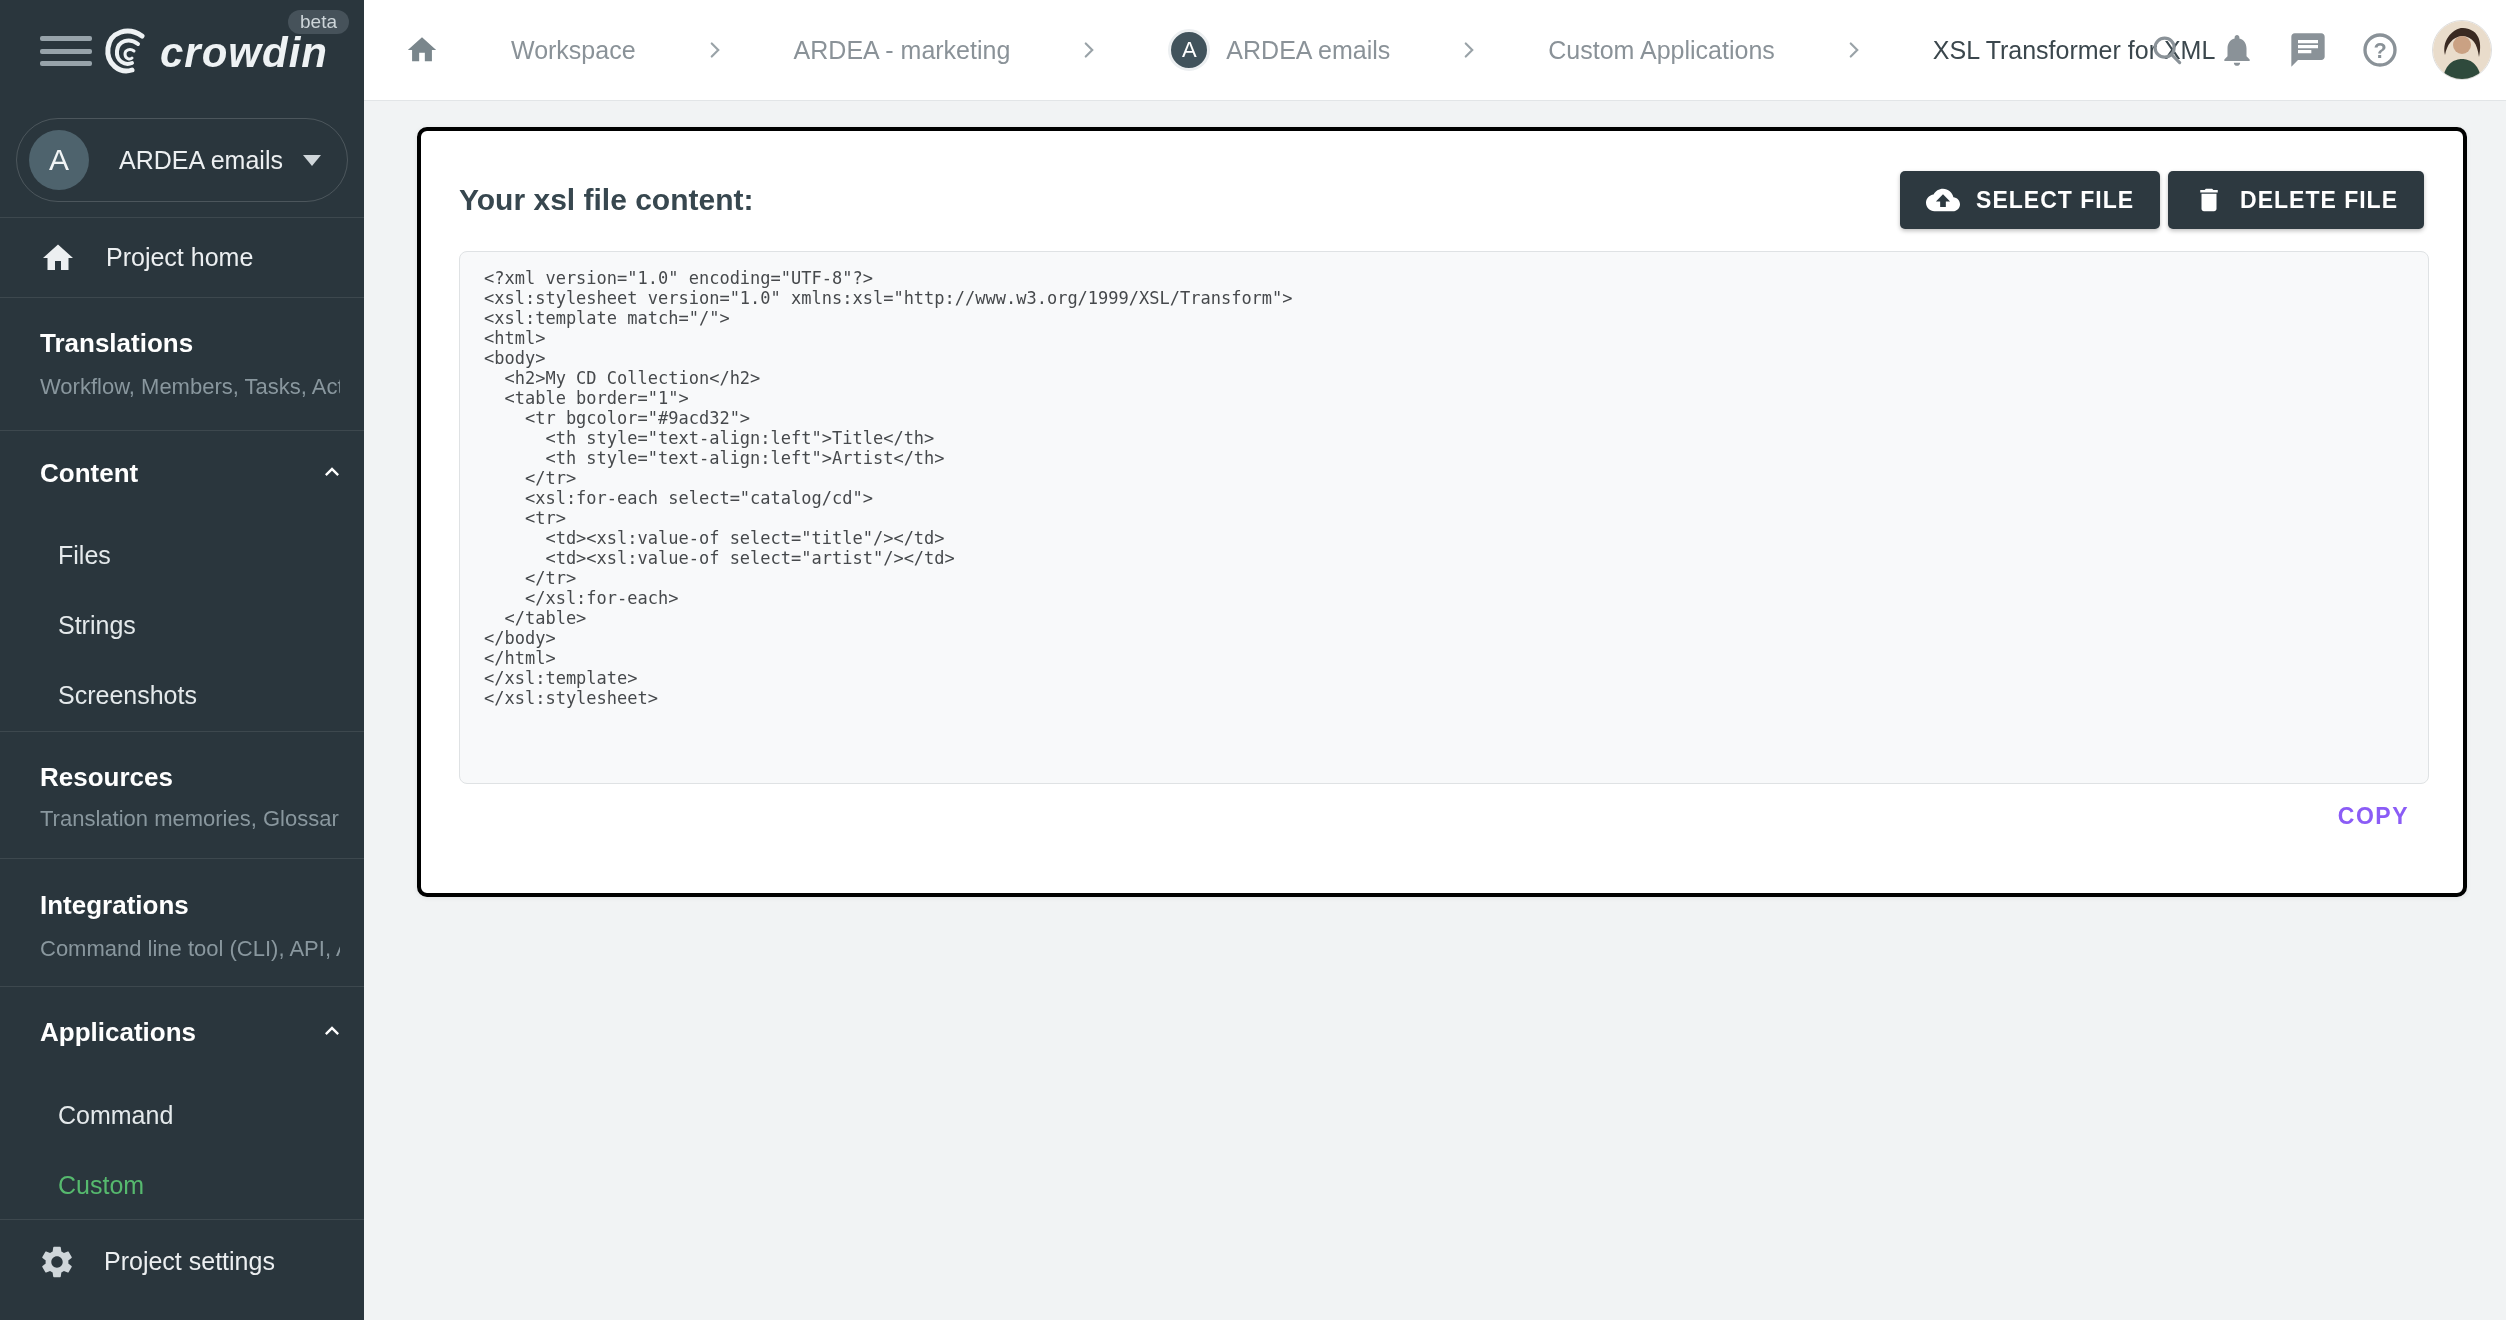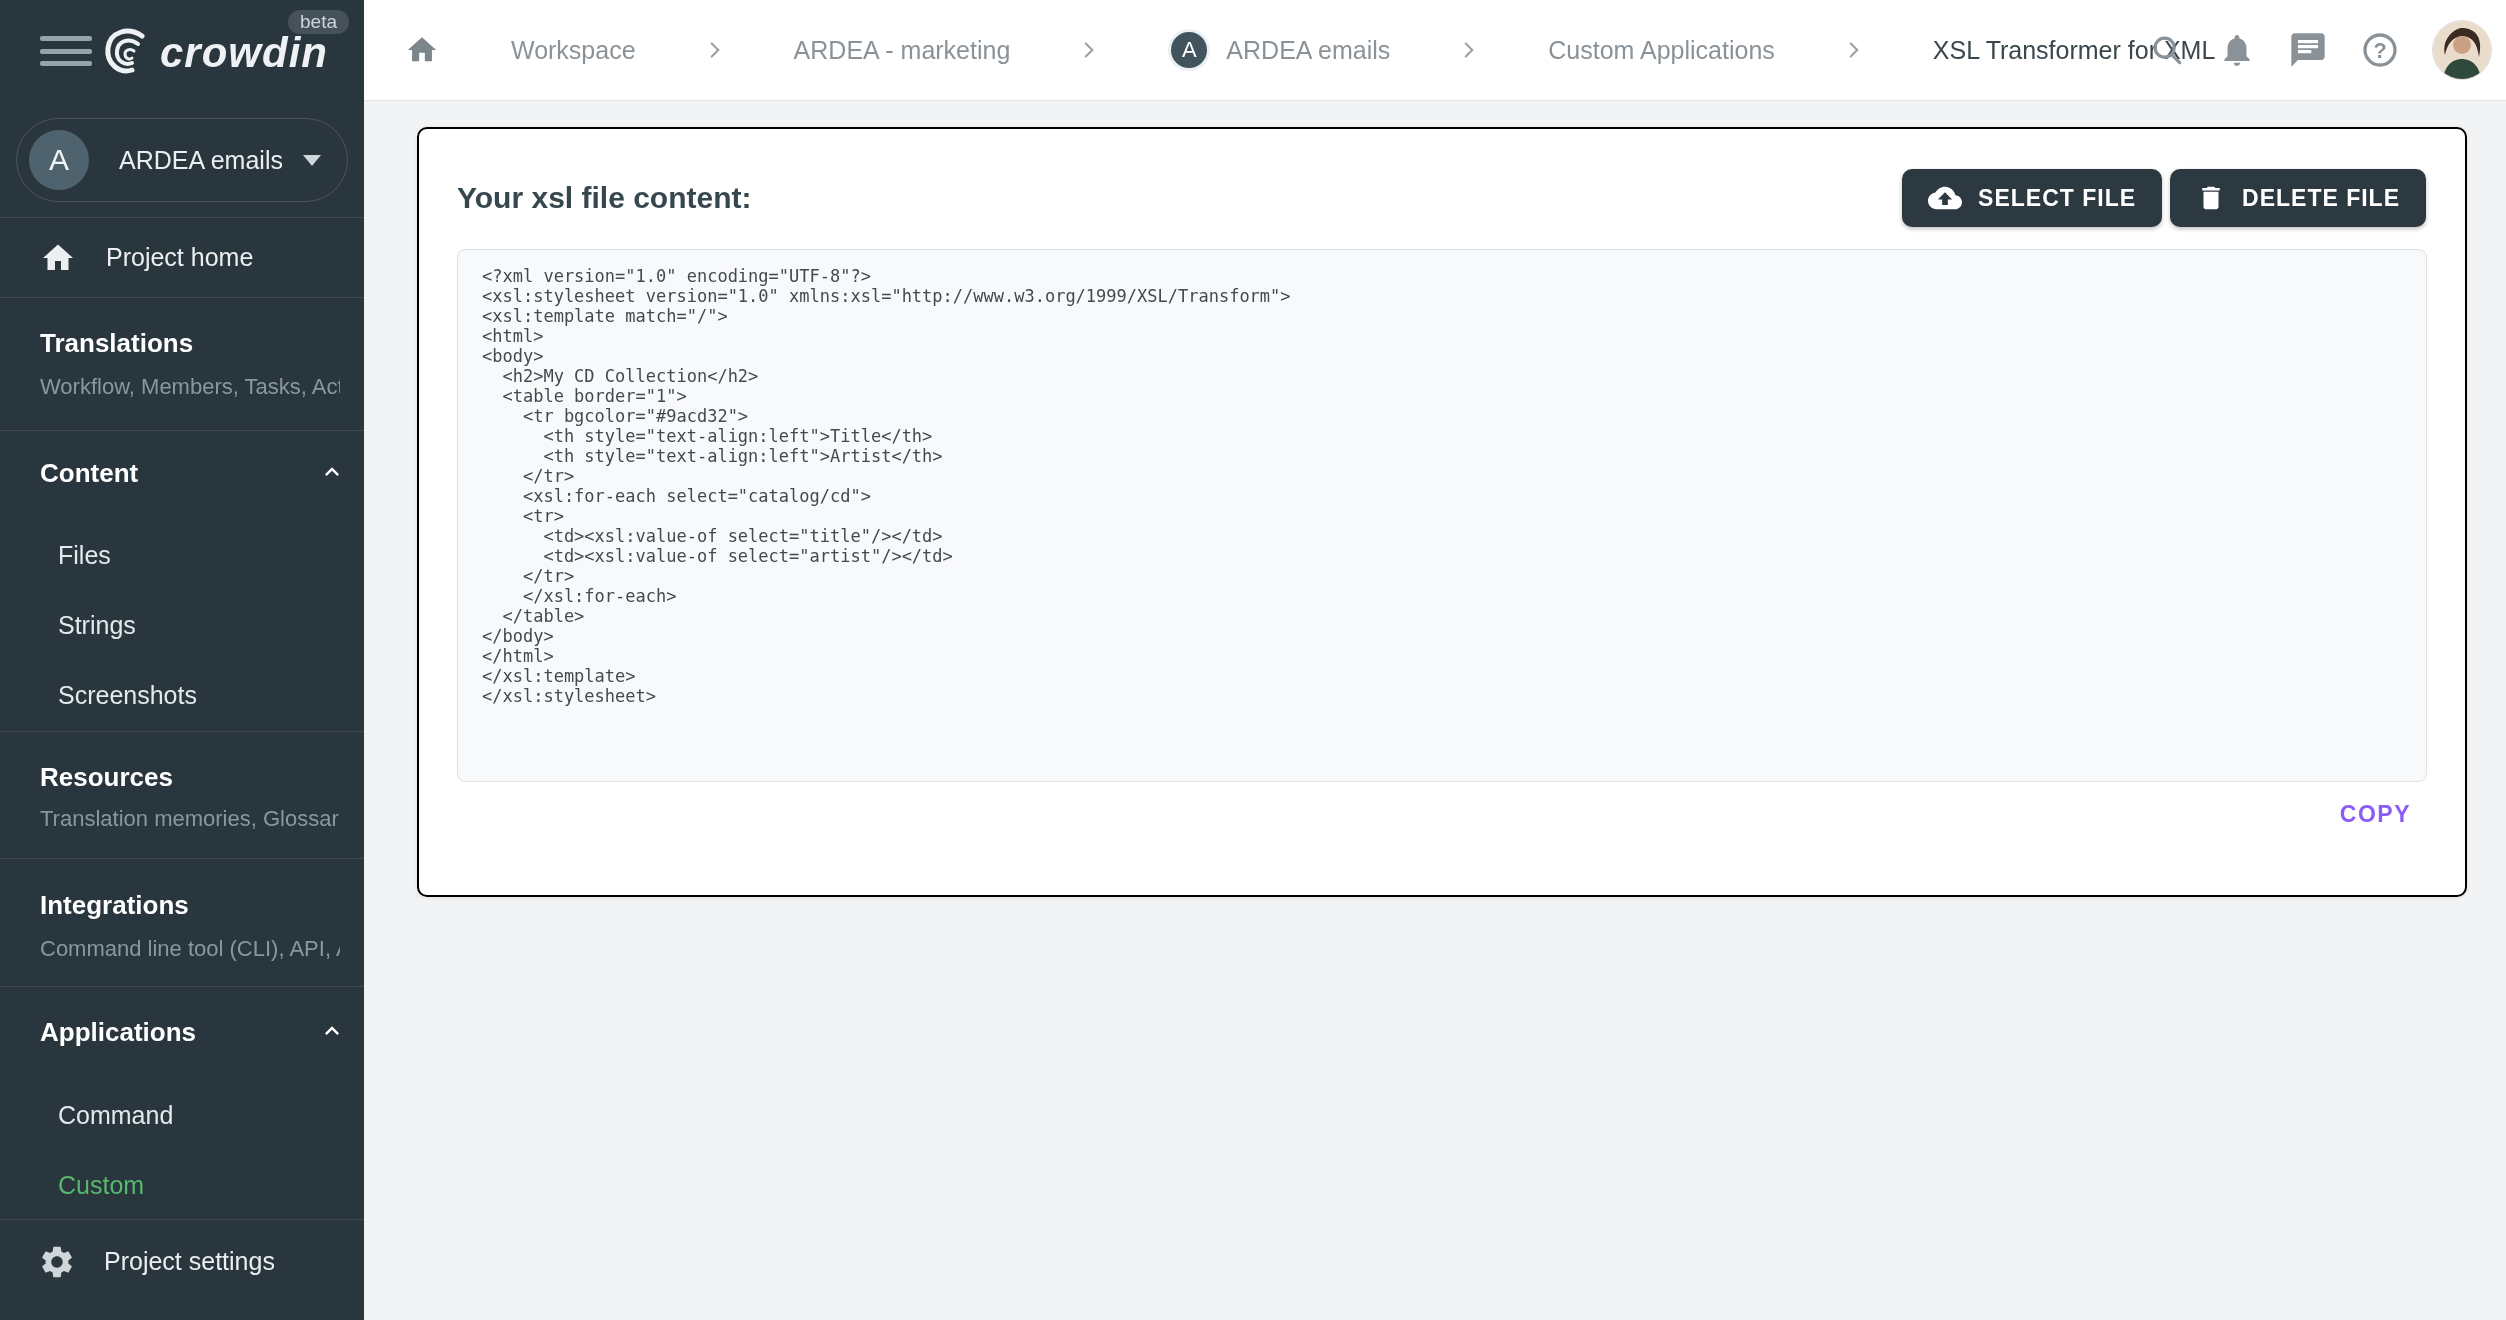--- a/index.html
+++ b/index.html
@@ -62,26 +62,26 @@
   .crumb-proj { display:flex; align-items:center; cursor:pointer; }
   .topbar-right { position:absolute; right:14px; display:flex; align-items:center; gap:32px; }
   .icon-btn { background:none; border:none; cursor:pointer; display:flex; }
   .user-avatar { width:60px; height:60px; border-radius:50%; overflow:hidden; cursor:pointer;
     border:1px solid #ddd; }
 
   
   .main { position:absolute; left:364px; top:101px; width:2142px; height:1219px;
     background:#f1f3f4; }
   .card { position:absolute; left:53px; top:26px; width:2050px; height:770px;
-    background:#ffffff; border:2px solid #000000; border-radius:10px;
+    background:#ffffff; border:4px solid #000000; border-radius:10px;
     box-shadow:0 1px 5px rgba(0,0,0,0.07); }
   .card-heading { position:absolute; left:38px; top:52px; font-size:30px; font-weight:bold;
     color:#37474f; }
   .btn-row { position:absolute; right:39px; top:40px; display:flex; gap:8px; }
-  .dark-btn { height:58px; background:#2d3940; color:#ffffff; border:none; border-radius:10px;
+  .dark-btn { height:58px; background:#2d3940; color:#ffffff; border:none; border-radius:5px;
     font-family:"Liberation Sans", sans-serif; font-size:23px; font-weight:bold;
     letter-spacing:1px; display:flex; align-items:center; gap:16px; padding:0 26px;
     cursor:pointer; box-shadow:0 2px 4px rgba(0,0,0,0.25); }
   .code-box { position:absolute; left:38px; top:120px; width:1970px; height:533px;
     background:#f8f9fa; border:1px solid #dfe2e4; border-radius:8px; overflow:auto;
     padding:16px 24px; }
   .code-box pre { font-family:"DejaVu Sans Mono", monospace; font-size:17px;
     line-height:20px; color:#46494c; }
   .copy-btn { position:absolute; right:54px; top:672px; background:none; border:none;
     color:#8b5cf6; font-family:"Liberation Sans", sans-serif; font-size:23px;

